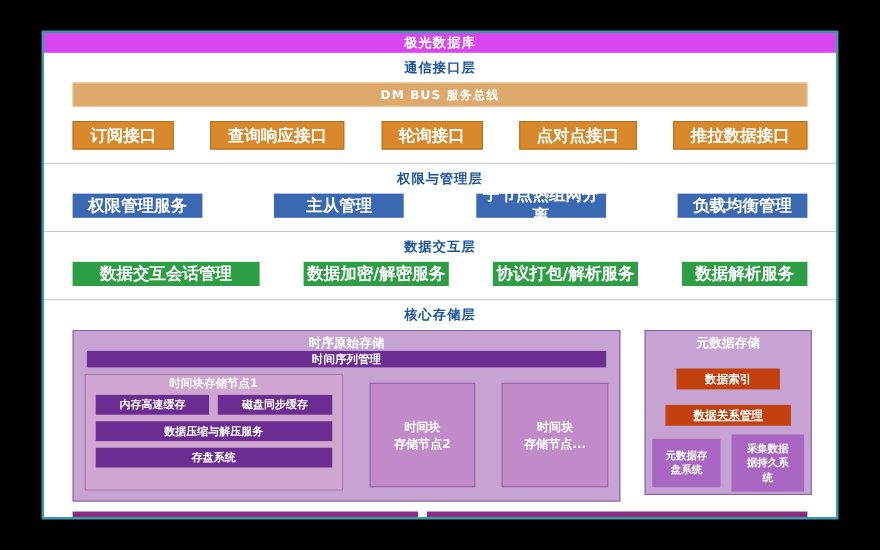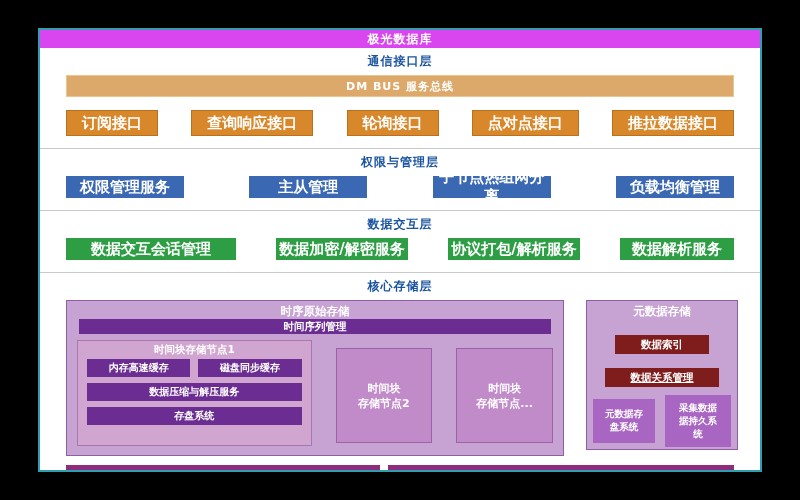--- a/index.html
+++ b/index.html
@@ -92,21 +92,21 @@
     background:#C18BC9; border:1px solid #9A63A8;
     color:#fff; font-weight:bold; font-size:11px;
     display:flex; align-items:center; justify-content:center;
     text-align:center; white-space:pre-line; box-sizing:border-box;
   }
   .meta-container {
     width:152px; height:150px; padding:2px 8px;
     display:flex; flex-direction:column; align-items:center;
   }
   .meta-btn {
-    background:#7f1d1d; color:#fff; font-weight:bold; font-size:10.5px;
+    background:#c2410c; color:#fff; font-weight:bold; font-size:10.5px;
     display:flex; align-items:center; justify-content:center;
     text-align:center; box-sizing:border-box;
   }
   .meta-btn.b0 { width:94px; height:20px; margin-top:16px; }
   .meta-btn.b1 { width:114px; height:20px; margin-top:14px;text-decoration:underline; }
   .meta-small-row { display:flex; gap:10px; margin-top:8px; align-items:flex-start; }
   .meta-small {
     background:#A866C2; color:#fff; font-weight:bold; font-size:9.5px;
     display:flex; align-items:center; justify-content:center;
     text-align:center; white-space:pre-line; box-sizing:border-box;

